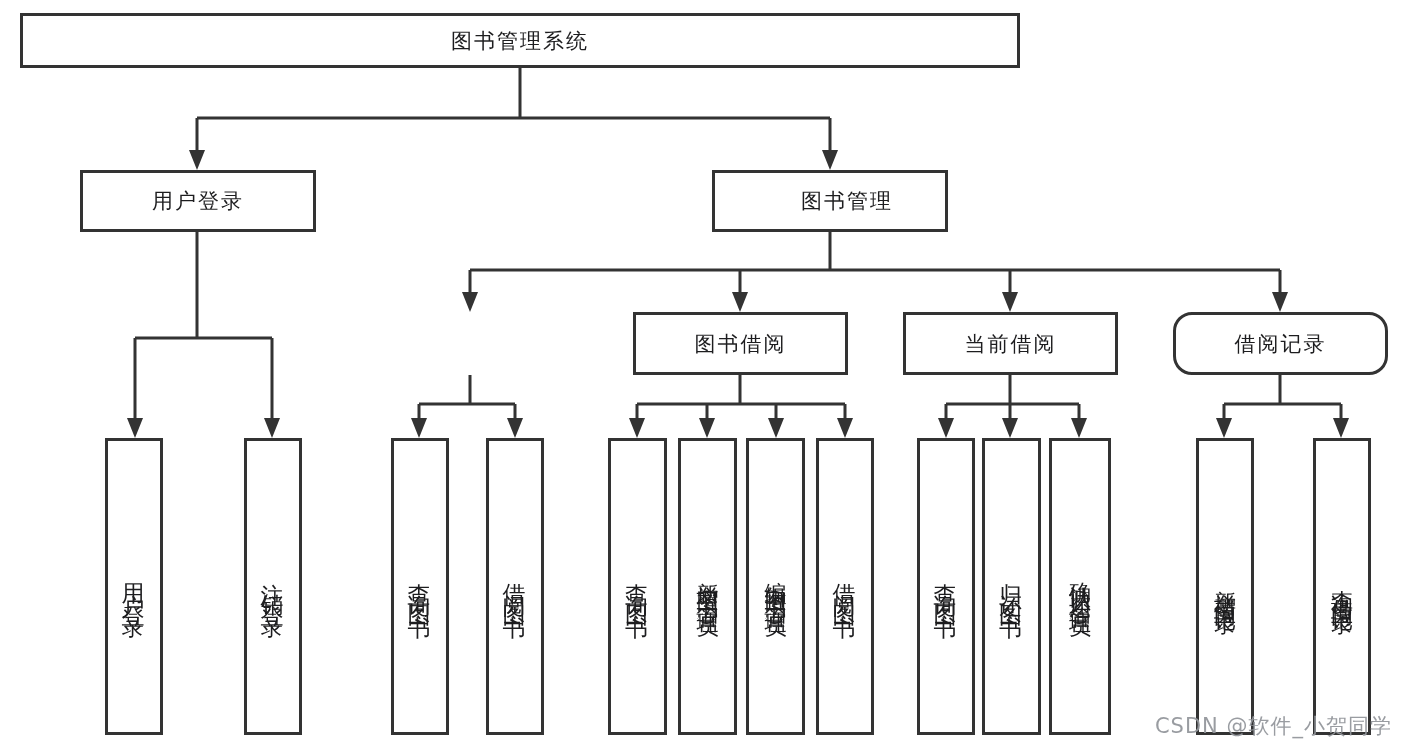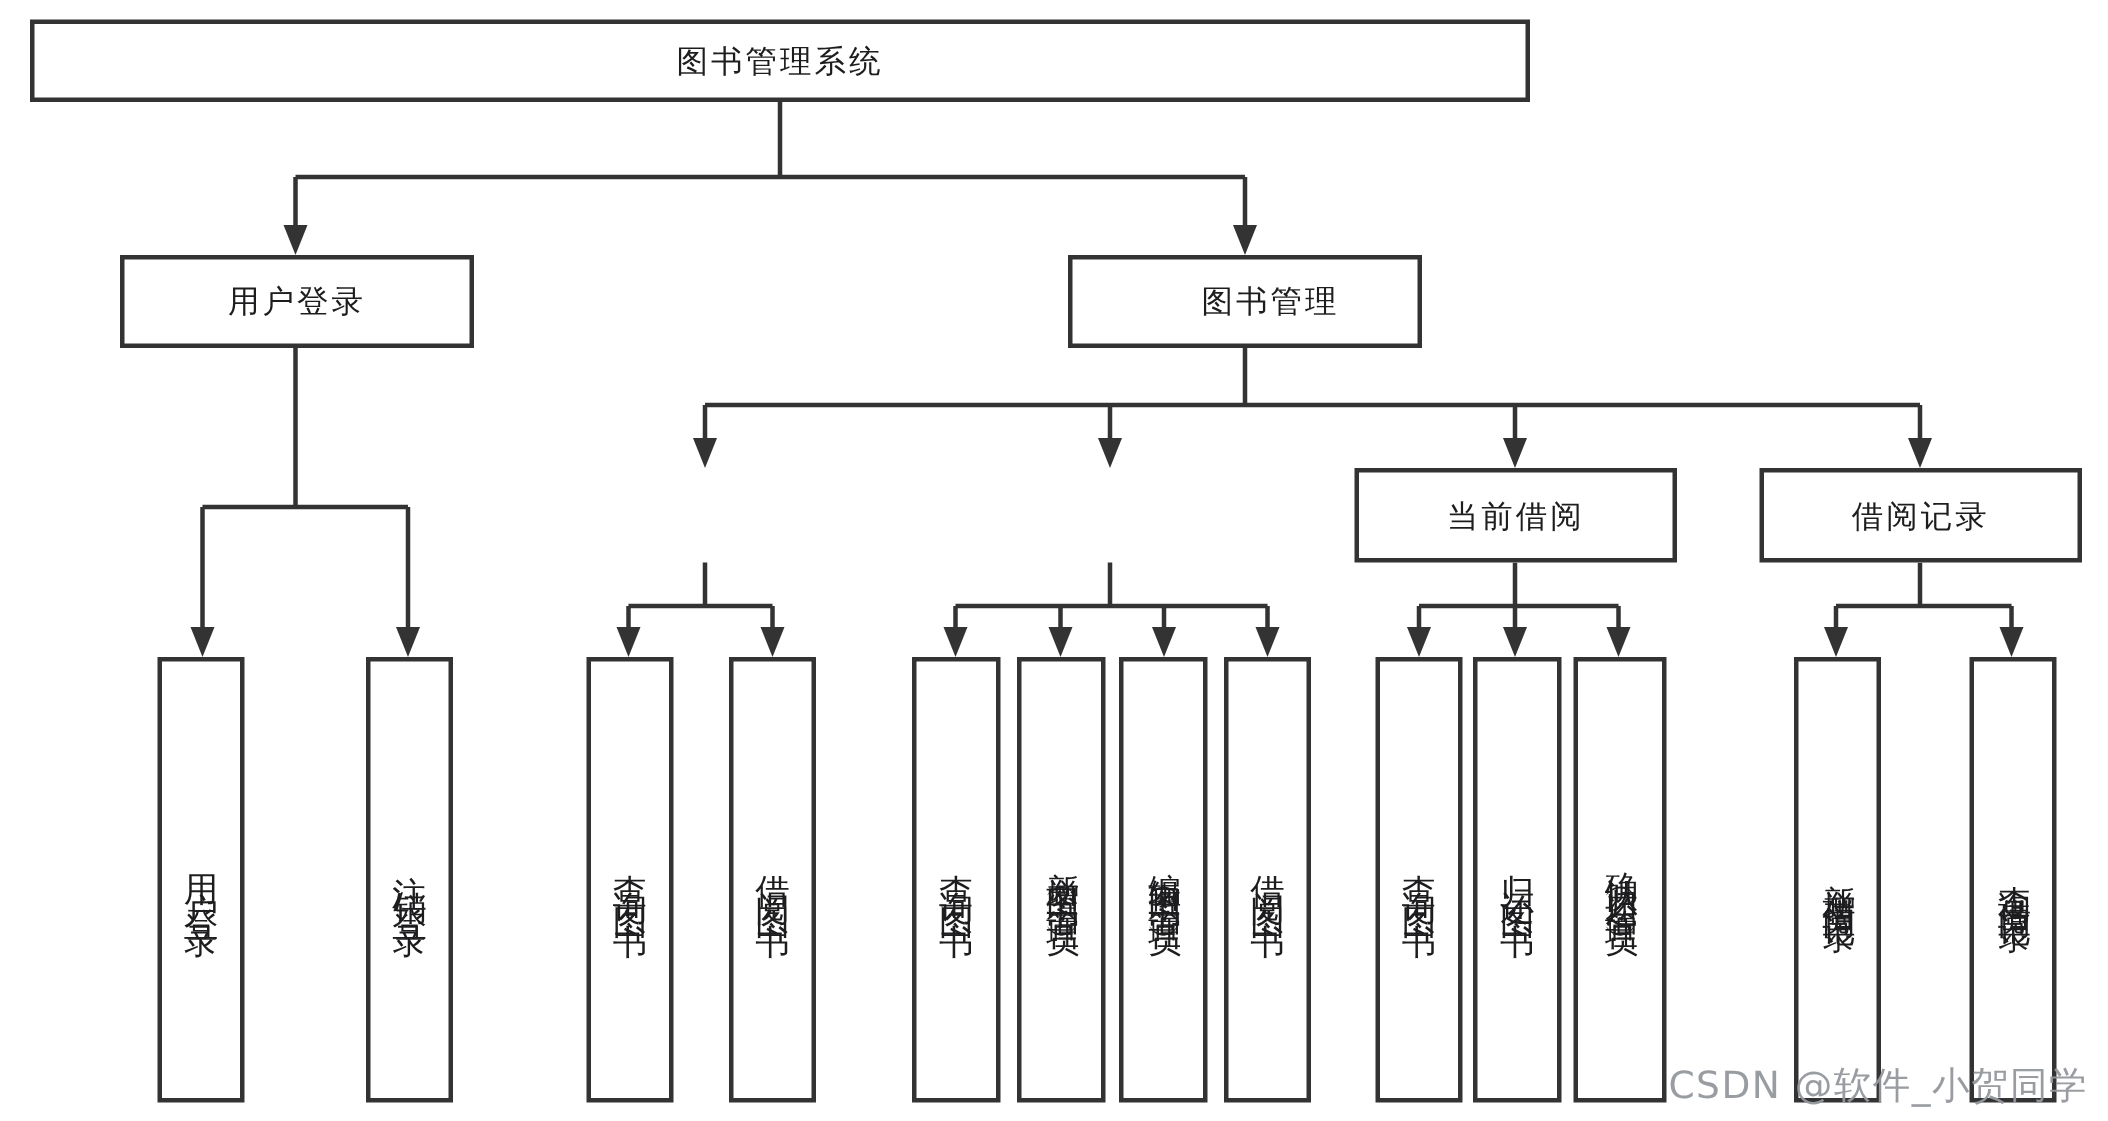--- a/index.html
+++ b/index.html
@@ -14,21 +14,21 @@
   }
   .hbox{font-size:21px;letter-spacing:2px;color:#1d1d1f;align-items:center;}
   .vbox{
     writing-mode:vertical-rl;text-orientation:mixed;
     font-size:23px;letter-spacing:11px;color:#1d1d1f;
     display:flex;align-items:center;justify-content:center;
   }
   .vbox.long{font-size:22px;letter-spacing:5px;}
   .watermark{
     position:absolute;right:13px;bottom:7px;z-index:3;
-    font-size:25px;letter-spacing:1px;color:rgba(148,151,156,0.95);
+    font-size:21px;letter-spacing:1px;color:rgba(148,151,156,0.95);
   }
 </style>
 </head>
 <body>
 
 <div class="stage">
 
   <svg class="connectors" viewBox="0 0 1405 747" xmlns="http://www.w3.org/2000/svg">
     <g stroke="#333333" stroke-width="3" fill="none">
       <path d="M520,68 V118 M197,118 H830 M197,118 V152 M830,118 V152"></path>
@@ -66,24 +66,27 @@
     <span>图书管理系统</span>
   </div>
 
   <div class="box hbox" style="left:80px;top:170px;width:236px;height:62px;">
     <span>用户登录</span>
   </div>
   <div class="box hbox" style="left:712px;top:170px;width:236px;height:62px;padding-left:34px;">
     <span>图书管理</span>
   </div>
 
+  <div class="box hbox" style="left:633px;top:312px;width:215px;height:63px;">
+    <span>图书借阅</span>
+  </div>
   <div class="box hbox" style="left:903px;top:312px;width:215px;height:63px;">
     <span>当前借阅</span>
   </div>
-  <div class="box hbox" style="left:1173px;top:312px;width:215px;height:63px;">
+  <div class="box hbox" style="left:1173px;top:312px;width:215px;height:63px;border-radius:19px;">
     <span>借阅记录</span>
   </div>
 
   <div class="box vbox" style="left:105px;top:438px;width:58px;height:297px;">
     <span>用户登录</span>
   </div>
   <div class="box vbox" style="left:244px;top:438px;width:58px;height:297px;">
     <span>注销登录</span>
   </div>
   <div class="box vbox" style="left:391px;top:438px;width:58px;height:297px;">

